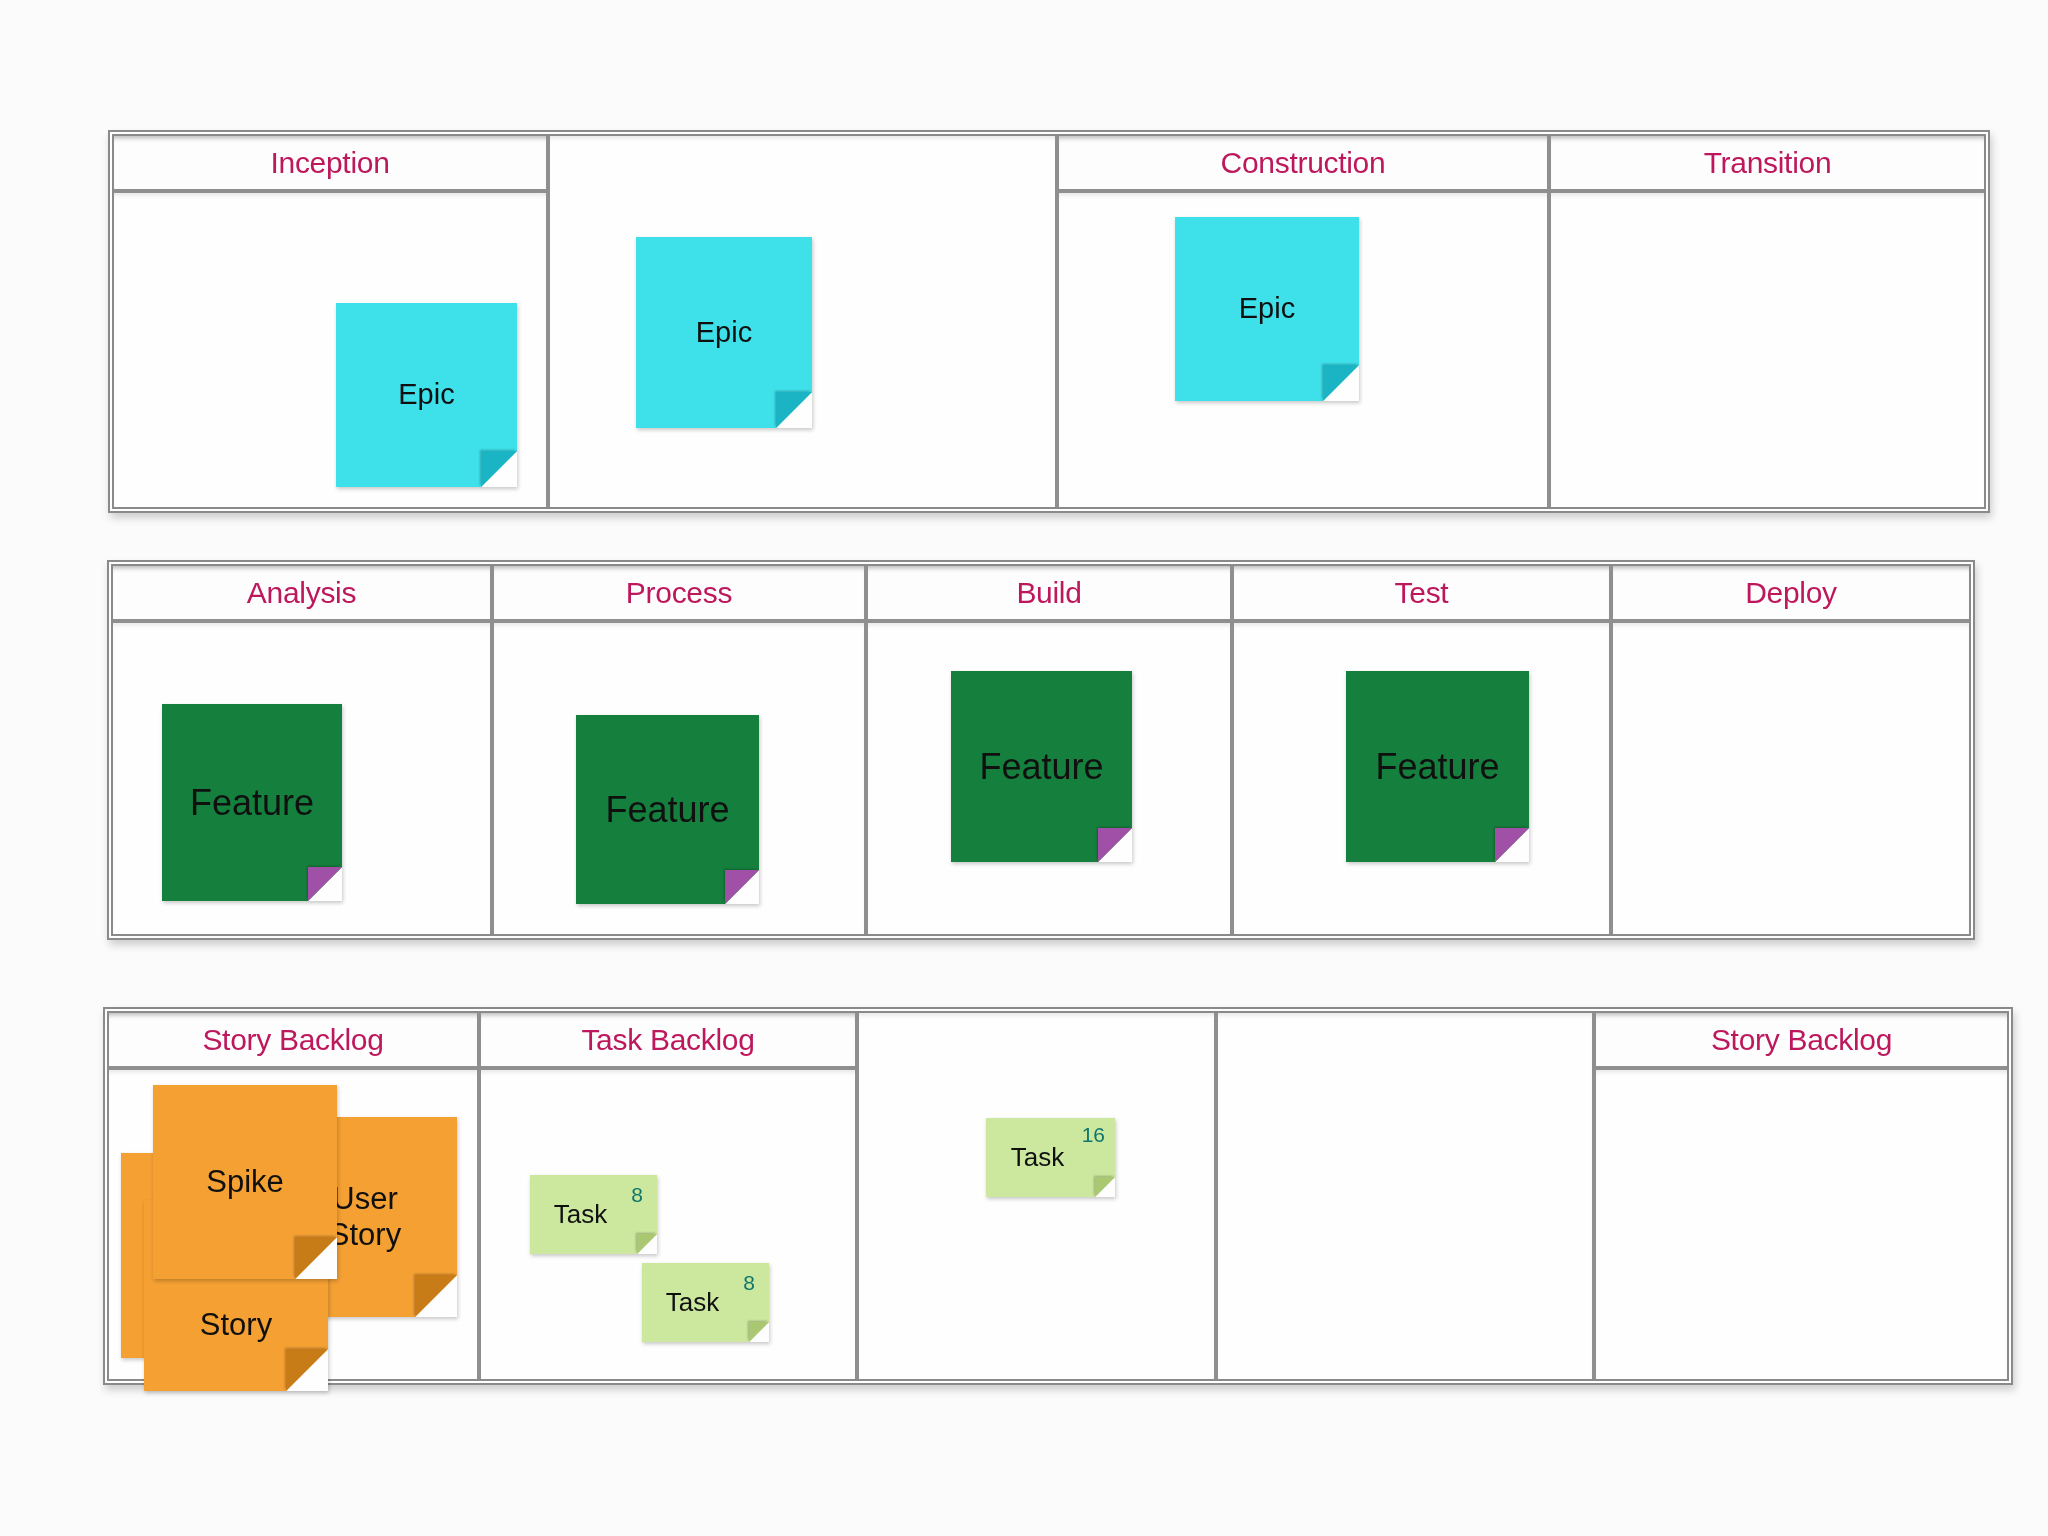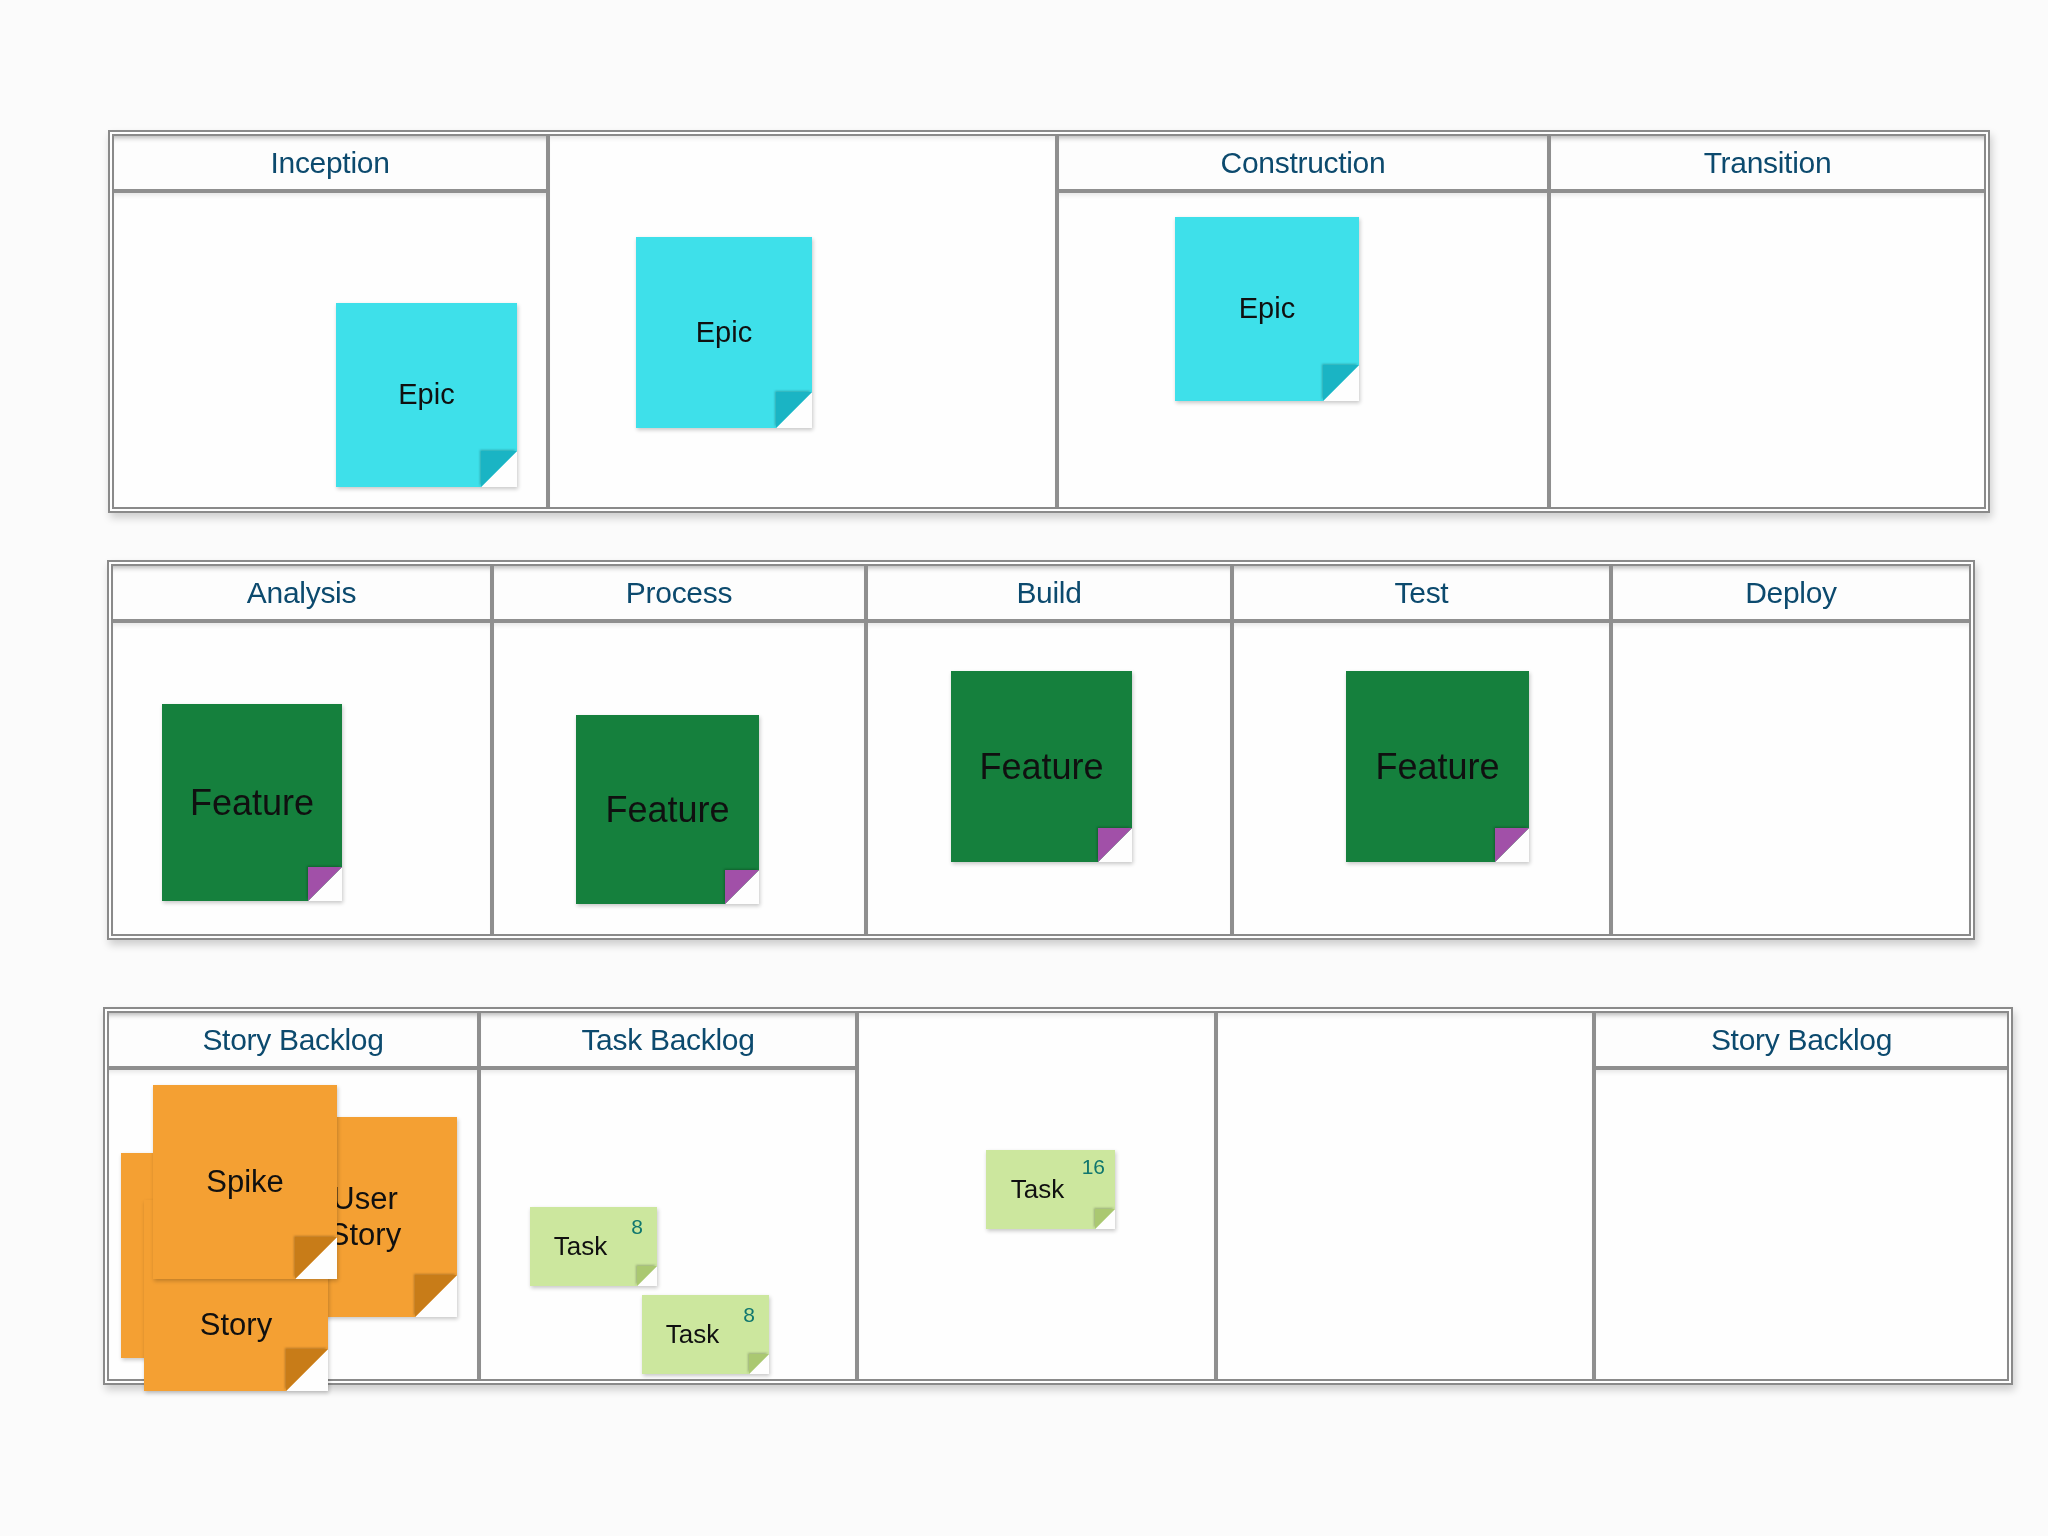--- a/index.html
+++ b/index.html
@@ -4,21 +4,21 @@
 <style>
   html,body{margin:0;padding:0;background:#fbfbfb;}
   .page{position:relative;width:2048px;height:1536px;background:#fbfbfb;overflow:hidden;
         font-family:"Liberation Sans", sans-serif;color:#111;}
   .board{position:absolute;background:#fefefe;border:6px double #8a8a8a;
          box-shadow:2px 5px 8px rgba(0,0,0,0.18);box-sizing:border-box;}
   .cols{display:flex;width:100%;height:100%;}
   .col{display:flex;flex-direction:column;box-sizing:border-box;}
   .col + .col{border-left:4px solid #8f8f8f;}
   .hdr{height:57px;display:flex;align-items:center;justify-content:center;
-       font-size:30px;letter-spacing:-0.3px;color:#0c4a6e;background:#fdfdfd;
+       font-size:30px;letter-spacing:-0.3px;color:#be185d;background:#fdfdfd;
        border-bottom:4px solid #8f8f8f;box-shadow:inset 0 6px 5px -4px rgba(0,0,0,0.28);
        box-sizing:border-box;}
   .cellbody{flex:1;background:#fefefe;box-shadow:inset 0 5px 5px -3px rgba(0,0,0,0.10);}
   
   .note{position:absolute;display:flex;align-items:center;justify-content:center;
         text-align:center;font-size:29px;color:#101010;box-sizing:border-box;
         box-shadow:1px 2px 4px rgba(0,0,0,0.22);}
   .note::after{content:"";position:absolute;right:0;bottom:0;width:0;height:0;z-index:1;
         border-bottom:var(--curl) solid #fefefe;border-left:var(--curl) solid transparent;}
   .note::before{content:"";position:absolute;right:0;bottom:0;width:0;height:0;z-index:2;
@@ -27,21 +27,21 @@
   .note .note-label{position:relative;z-index:3;line-height:1.15;}
   .epic   {background:#3ee0ea;--fold:#1ab4c4;--curl:36px;}
   .feature{background:#15803d;--fold:#a150a8;--curl:34px;font-size:36px;}
   .storycard{background:#f4a033;--fold:#c87c18;--curl:42px;font-size:31px;}
   .taskcard {background:#cce79e;--fold:#aac871;--curl:20px;font-size:26px;}
   .points{position:absolute;top:8px;right:14px;font-size:21px;color:#0f766e;z-index:3;}
   
   .z1{z-index:1}.z2{z-index:2}.z3{z-index:3}.z4{z-index:4}
   .note-story .note-label{margin-top:58px;}
   .note-user-story{padding:0 28px;}
-  .note-task{justify-content:center;padding-right:26px;margin-top:32px;}
+  .note-task{justify-content:center;padding-right:26px;}
 </style>
 </head>
 <body>
 
 <div class="page">
 
   <section class="board" style="left:108px;top:130px;width:1882px;height:383px">
     <div class="cols">
       <div class="col" style="width:432px">
         <div class="hdr">Inception</div>

